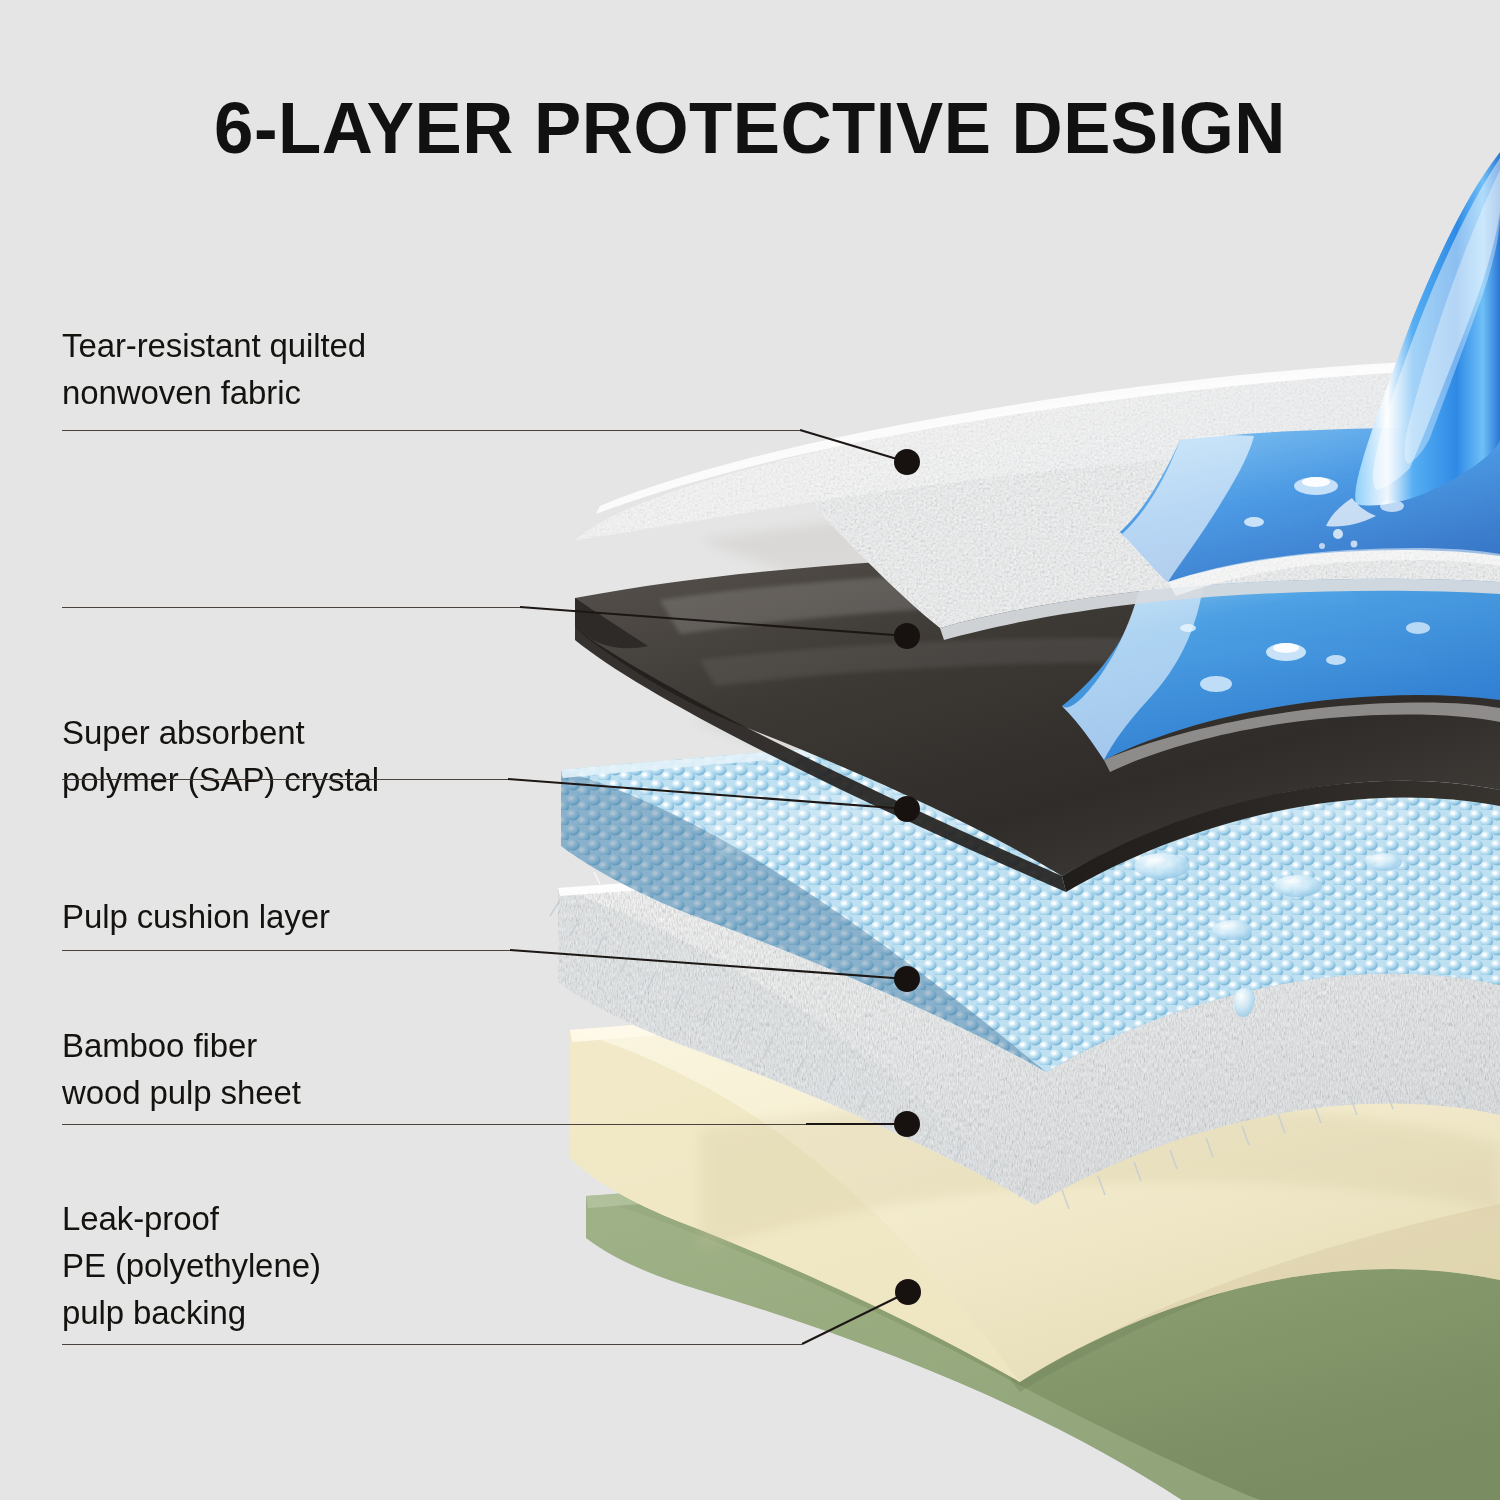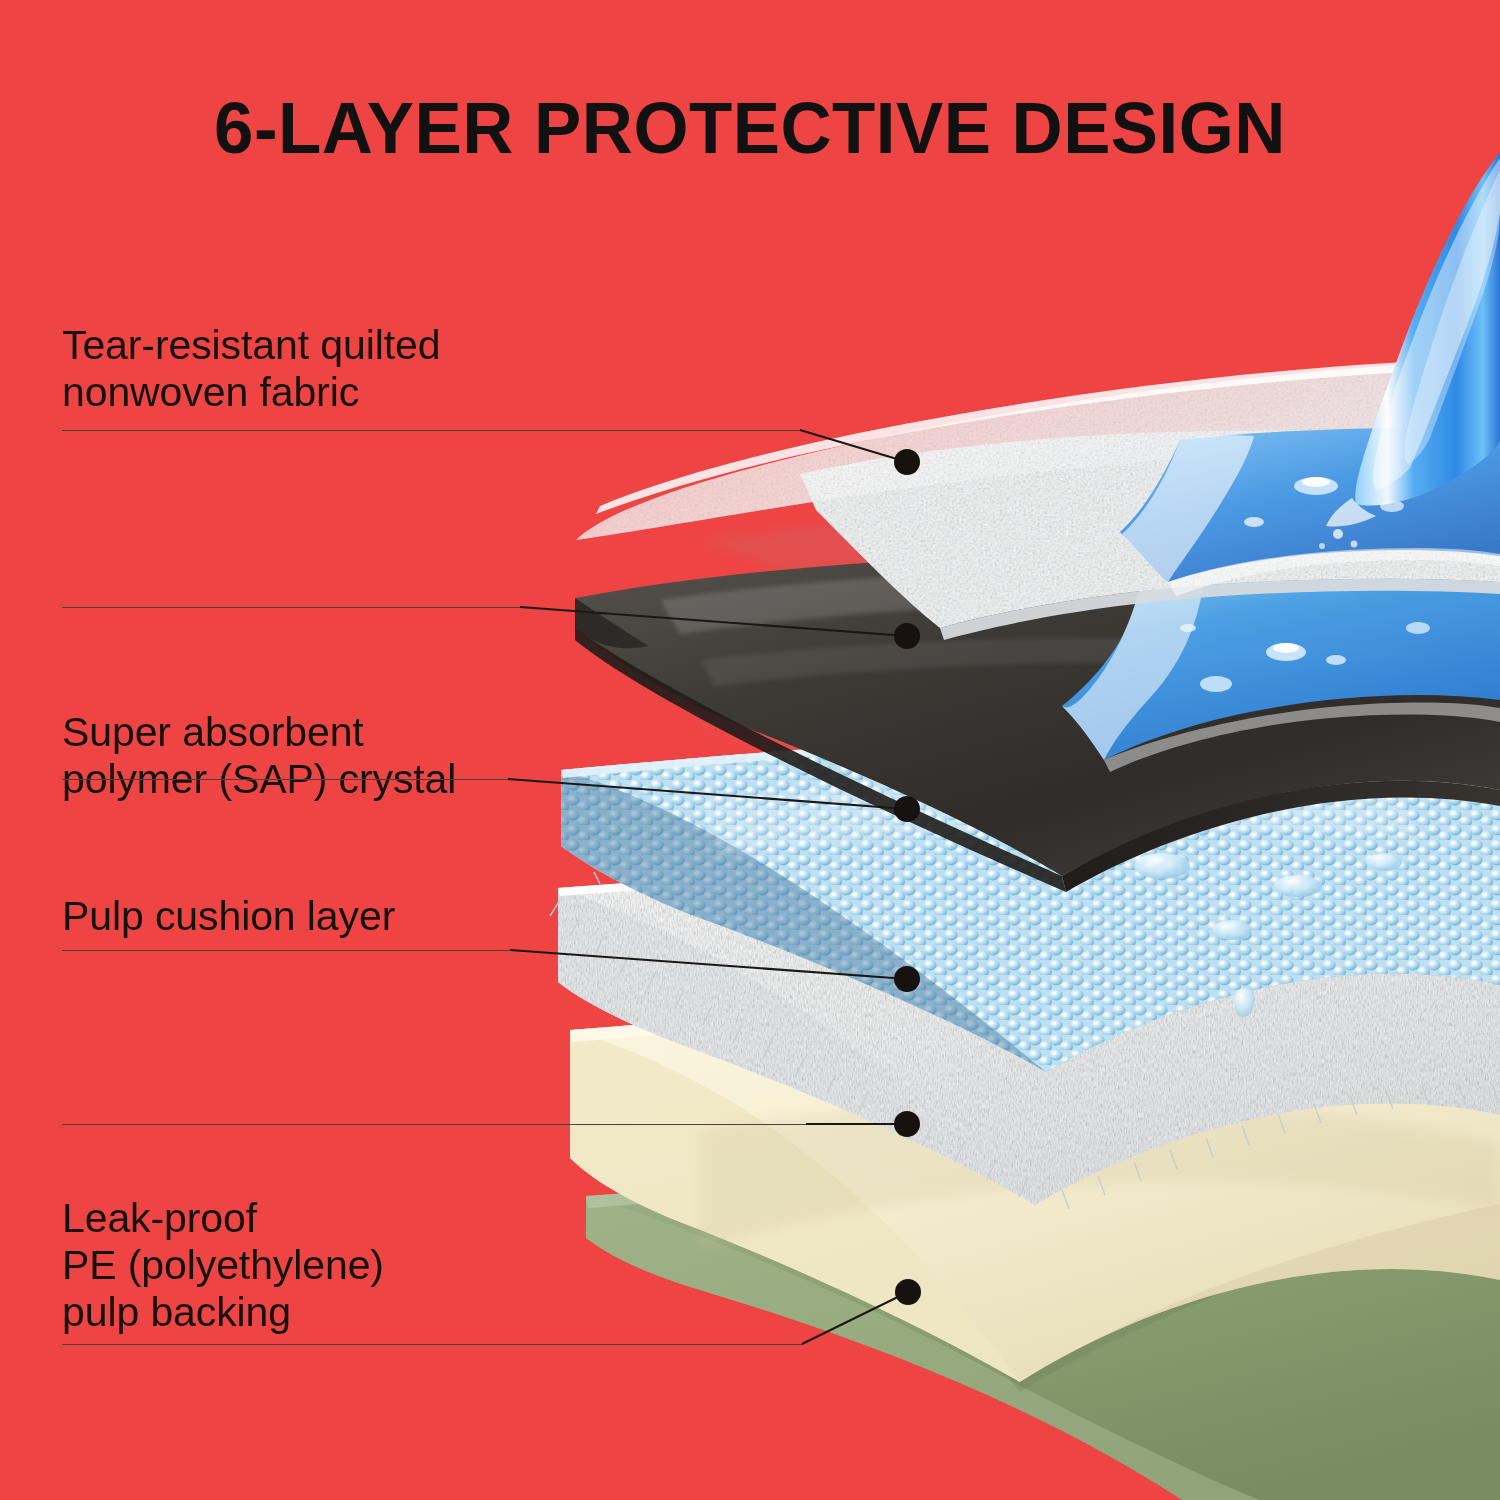--- a/index.html
+++ b/index.html
@@ -4,21 +4,21 @@
 <style>
   html, body {
     margin: 0;
     padding: 0;
     background: #ffffff;
   }
   #canvas {
     position: relative;
     width: 1500px;
     height: 1500px;
-    background: #ef4444;
+    background: #e5e5e5;
     overflow: hidden;
     font-family: "Liberation Sans", sans-serif;
   }
 
   
   #page-title {
     position: absolute;
     left: 0;
     top: 86px;
     width: 1500px;
@@ -41,21 +41,21 @@
     height: 1500px;
   }
 
   
   .callout {
     position: absolute;
     left: 62px;
   }
   .callout-text {
     font-family: "Liberation Sans", sans-serif;
-    font-size: 41px;
+    font-size: 33px;
     line-height: 47px;
     color: #15130f;
     white-space: pre-line;
     letter-spacing: -0.1px;
   }
   .callout-rule {
     position: absolute;
     left: 62px;
     height: 0;
     border-top: 1.7px solid #4a423d;
@@ -467,20 +467,24 @@
     <div class="callout-text">Super absorbent
 polymer (SAP) crystal</div>
   </div>
   <div class="callout-rule" style="top:779px; width:446px;"></div>
 
   <div class="callout" style="top:893px;">
     <div class="callout-text">Pulp cushion layer</div>
   </div>
   <div class="callout-rule" style="top:950px; width:448px;"></div>
 
+  <div class="callout" style="top:1022px;">
+    <div class="callout-text">Bamboo fiber
+wood pulp sheet</div>
+  </div>
   <div class="callout-rule" style="top:1124px; width:744px;"></div>
 
   <div class="callout" style="top:1195px;">
     <div class="callout-text">Leak-proof
 PE (polyethylene)
 pulp backing</div>
   </div>
   <div class="callout-rule" style="top:1344px; width:740px;"></div>
 
 </div>

